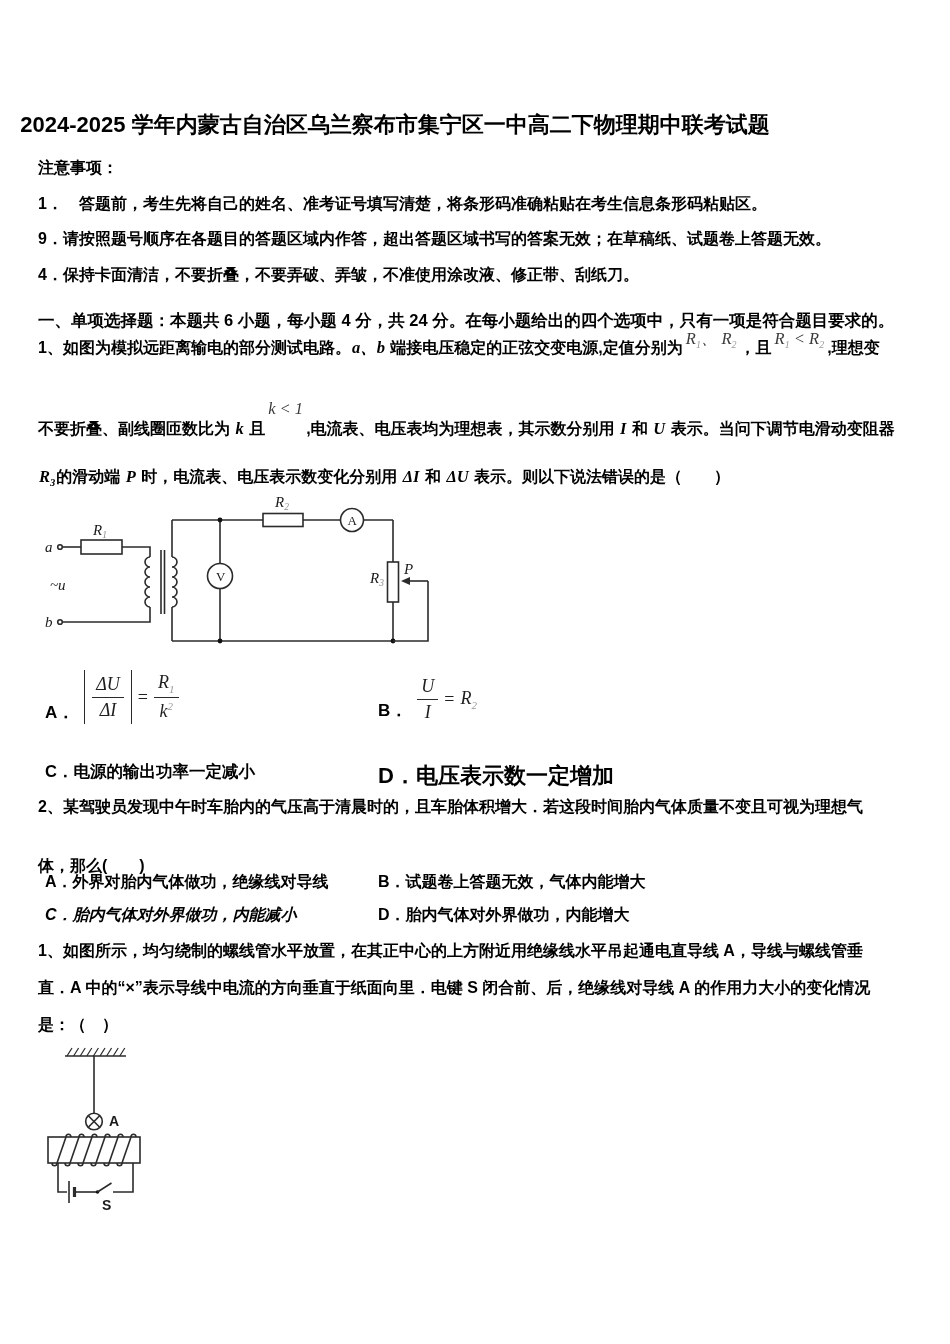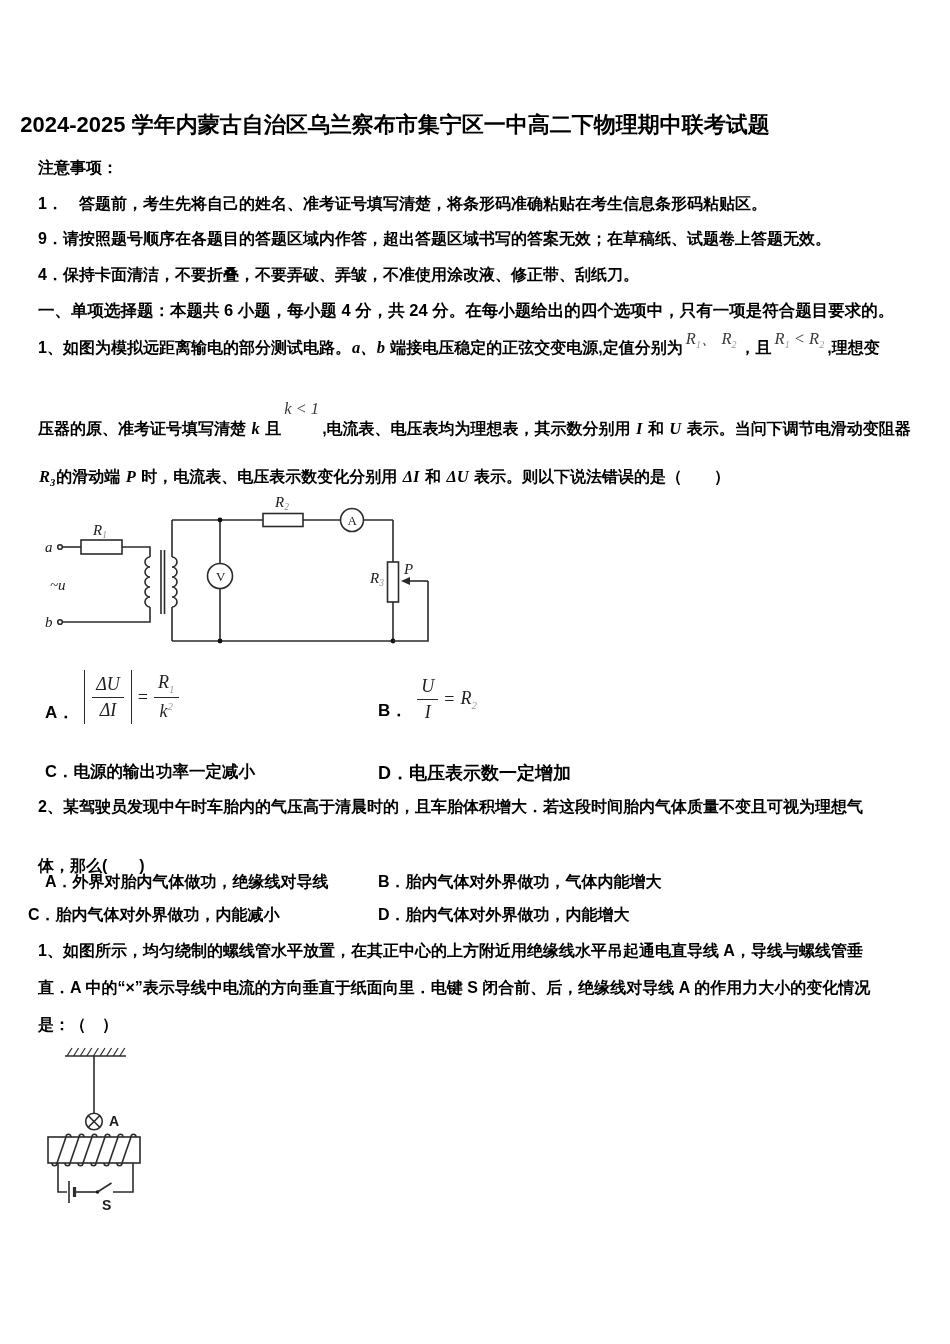--- a/index.html
+++ b/index.html
@@ -2,21 +2,21 @@
 <html><head>
 <meta charset="utf-8">
 <style>
   html,body{margin:0;padding:0;background:#ffffff;}
   .page{position:relative;width:950px;height:1344px;background:#fff;overflow:hidden;
         font-family:"Liberation Sans",sans-serif;color:#000;}
   .abs{position:absolute;white-space:nowrap;}
   .title{top:110px;left:0;width:790px;text-align:center;font-size:22px;font-weight:bold;letter-spacing:0px;}
   .notes{top:146px;left:38px;font-size:16px;font-weight:600;}
   .notes .nline{height:27.5px;line-height:27.5px;margin-top:8px;}
-  .sec{top:300px;left:38px;font-size:16.5px;font-weight:700;}
+  .sec{top:310px;left:38px;font-size:16.5px;font-weight:700;}
   .qline{font-size:16px;font-weight:600;}
   .q1l1{top:337px;left:38px;}
   .q1l2{top:419px;left:38px;}
   .q1l3{top:467px;left:38px;}
   .ivar{font-family:"Liberation Serif",serif;font-style:italic;font-weight:700;font-size:16.5px;padding:0 1px;}
   .ivar sub{font-size:10.5px;font-weight:700;}
   .mraise{position:relative;top:-9px;font-family:"Liberation Serif",serif;font-style:italic;
           font-weight:400;font-size:16.5px;color:#3a3a3a;padding:0 3px;}
   .mraise sub{font-size:10px;color:#9a9a9a;font-weight:400;}
   .mraise.hi{top:-20px;}
@@ -28,26 +28,26 @@
   .frac .num{padding:0 4px 2px;border-bottom:1.5px solid #2a2a2a;text-align:center;}
   .frac .den{padding:2px 4px 0;text-align:center;}
   .absw{display:inline-block;border-left:1.5px solid #2a2a2a;border-right:1.5px solid #2a2a2a;
         padding:4px 7px;}
   .eq{font-size:18px;margin:0 6px;font-style:normal;font-family:"Liberation Serif",serif;}
   .gs{font-size:11px;color:#9a9a9a;}
   .gp{font-size:11px;color:#9a9a9a;}
   .optA1{top:670px;left:45px;}
   .optB1{top:676px;left:378px;}
   .optC1{top:761px;left:45px;font-size:16.5px;font-weight:700;}
-  .optD1{top:761px;left:378px;font-size:18px;font-weight:700;text-align:center;}
+  .optD1{top:761px;left:378px;font-size:22px;font-weight:700;text-align:center;}
   .q2l1{top:797px;left:38px;}
   .q2l2{top:856px;left:38px;}
   .q2a{top:872px;left:45px;}
   .q2b{top:872px;left:378px;}
-  .q2c{top:905px;left:28px;}
+  .q2c{top:905px;left:45px;font-style:italic;}
   .q2d{top:905px;left:378px;}
   .q3l1{top:941px;left:38px;}
   .q3l2{top:978px;left:38px;}
   .q3l3{top:1015px;left:38px;}
   .fig1{top:495px;left:40px;}
   .fig2{top:1042px;left:40px;}
   svg{display:block;}
   .wire{stroke:#2b2b2b;stroke-width:1.6;fill:none;}
   .comp{stroke:#2b2b2b;stroke-width:1.6;fill:#ffffff;}
   .dot{fill:#111;stroke:none;}
@@ -69,21 +69,21 @@
     <div class="nline">9．请按照题号顺序在各题目的答题区域内作答，超出答题区域书写的答案无效；在草稿纸、试题卷上答题无效。</div>
     <div class="nline">4．保持卡面清洁，不要折叠，不要弄破、弄皱，不准使用涂改液、修正带、刮纸刀。</div>
   </div>
 
   <div class="abs sec">一、单项选择题：本题共 6 小题，每小题 4 分，共 24 分。在每小题给出的四个选项中，只有一项是符合题目要求的。</div>
 
   <div class="abs qline q1l1">
     <span>1、如图为模拟远距离输电的部分测试电路。</span><span class="ivar">a、b</span><span> 端接电压稳定的正弦交变电源,定值分别为</span><span class="mraise"><span>R</span><sub>1</sub><span>、 </span><span>R</span><sub>2</sub></span><span>，且</span><span class="mraise"><span>R</span><sub>1</sub><span> &lt; </span><span>R</span><sub>2</sub></span><span>,理想变</span>
   </div>
   <div class="abs qline q1l2">
-    <span>压器的原、准考证号填写清楚 </span><span class="ivar">k</span><span> 且</span><span class="mraise hi">k &lt; 1</span><span>,电流表、电压表均为理想表，其示数分别用 </span><span class="ivar">I</span><span> 和 </span><span class="ivar">U</span><span> 表示。当问下调节电滑动变阻器</span>
+    <span>不要折叠、副线圈匝数比为 </span><span class="ivar">k</span><span> 且</span><span class="mraise hi">k &lt; 1</span><span>,电流表、电压表均为理想表，其示数分别用 </span><span class="ivar">I</span><span> 和 </span><span class="ivar">U</span><span> 表示。当问下调节电滑动变阻器</span>
   </div>
   <div class="abs qline q1l3">
     <span class="ivar"><span>R</span><sub>3</sub></span><span>的滑动端 </span><span class="ivar">P</span><span> 时，电流表、电压表示数变化分别用 </span><span class="ivar">ΔI</span><span> 和 </span><span class="ivar">ΔU</span><span> 表示。则以下说法错误的是（　　）</span>
   </div>
 
   <div class="abs fig1">
     <svg width="440" height="160" viewBox="0 0 440 160">
 
       <circle class="comp" cx="20" cy="52" r="2.3"></circle>
       <path class="wire" d="M23,52 H41"></path>
@@ -154,21 +154,21 @@
       <span class="eq">=</span>
       <span style="font-size:18px;"><span>R</span><sub class="gs">2</sub></span>
     </span>
   </div>
   <div class="abs optC1">C．电源的输出功率一定减小</div>
   <div class="abs optD1">D．电压表示数一定增加</div>
 
   <div class="abs qline q2l1">2、某驾驶员发现中午时车胎内的气压高于清晨时的，且车胎体积增大．若这段时间胎内气体质量不变且可视为理想气</div>
   <div class="abs qline q2l2">体，那么(　　)</div>
   <div class="abs qline q2a">A．外界对胎内气体做功，绝缘线对导线</div>
-  <div class="abs qline q2b">B．胎内气体对外界做功，气体内能增大</div>
+  <div class="abs qline q2b">B．试题卷上答题无效，气体内能增大</div>
   <div class="abs qline q2c">C．胎内气体对外界做功，内能减小</div>
   <div class="abs qline q2d">D．胎内气体对外界做功，内能增大</div>
 
   <div class="abs qline q3l1">1、如图所示，均匀绕制的螺线管水平放置，在其正中心的上方附近用绝缘线水平吊起通电直导线 A，导线与螺线管垂</div>
   <div class="abs qline q3l2">直．A 中的“×”表示导线中电流的方向垂直于纸面向里．电键 S 闭合前、后，绝缘线对导线 A 的作用力大小的变化情况</div>
   <div class="abs qline q3l3">是：（　）</div>
 
   <div class="abs fig2">
     <svg width="140" height="185" viewBox="0 0 140 185">
 

